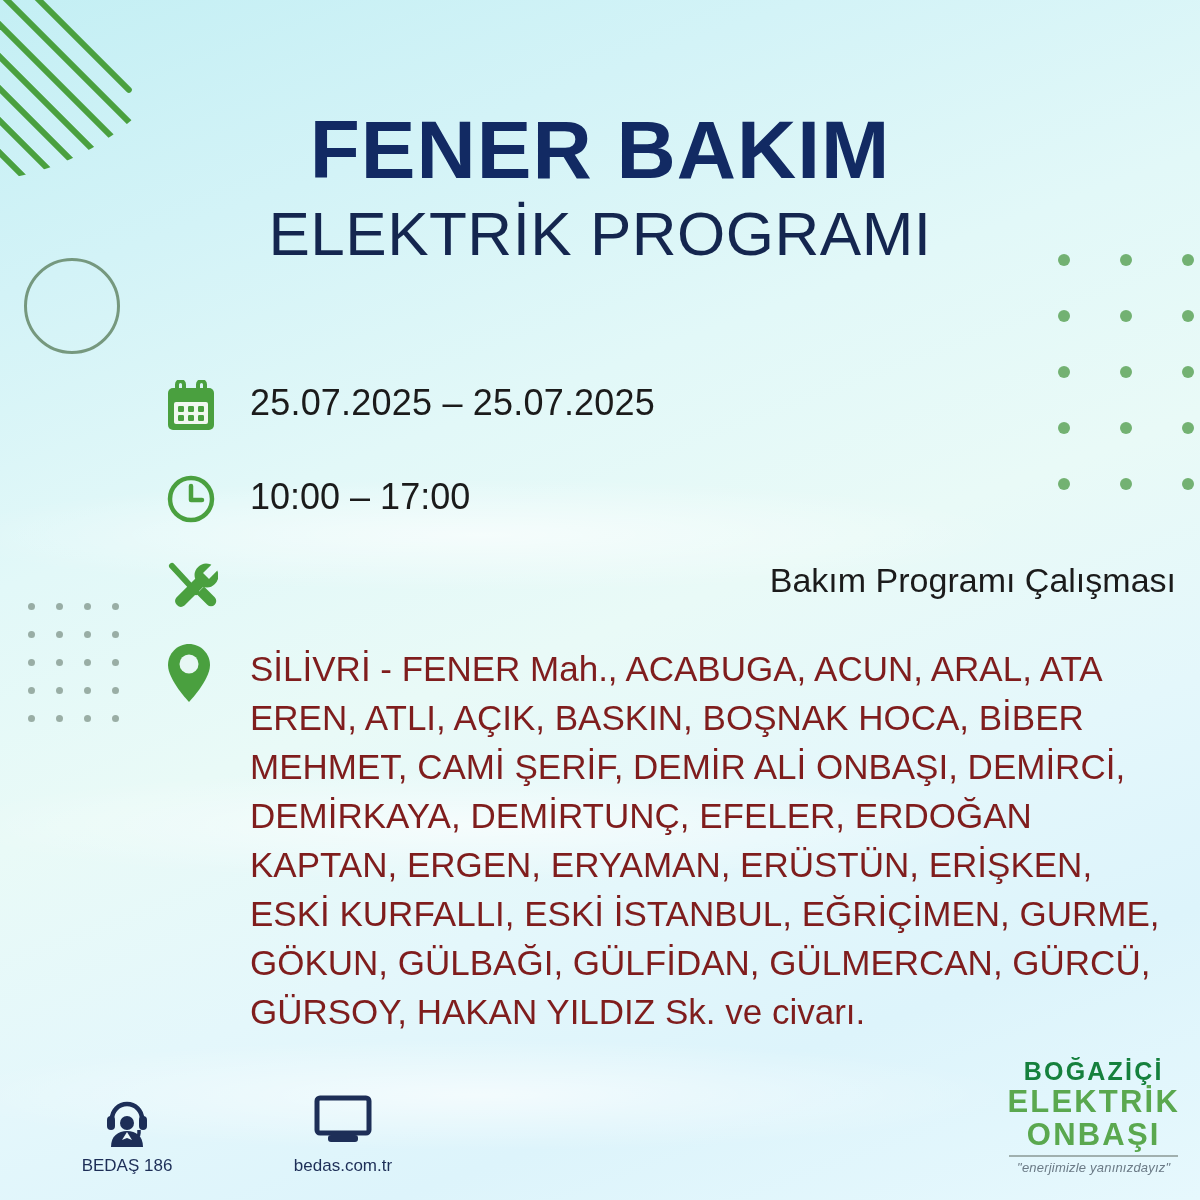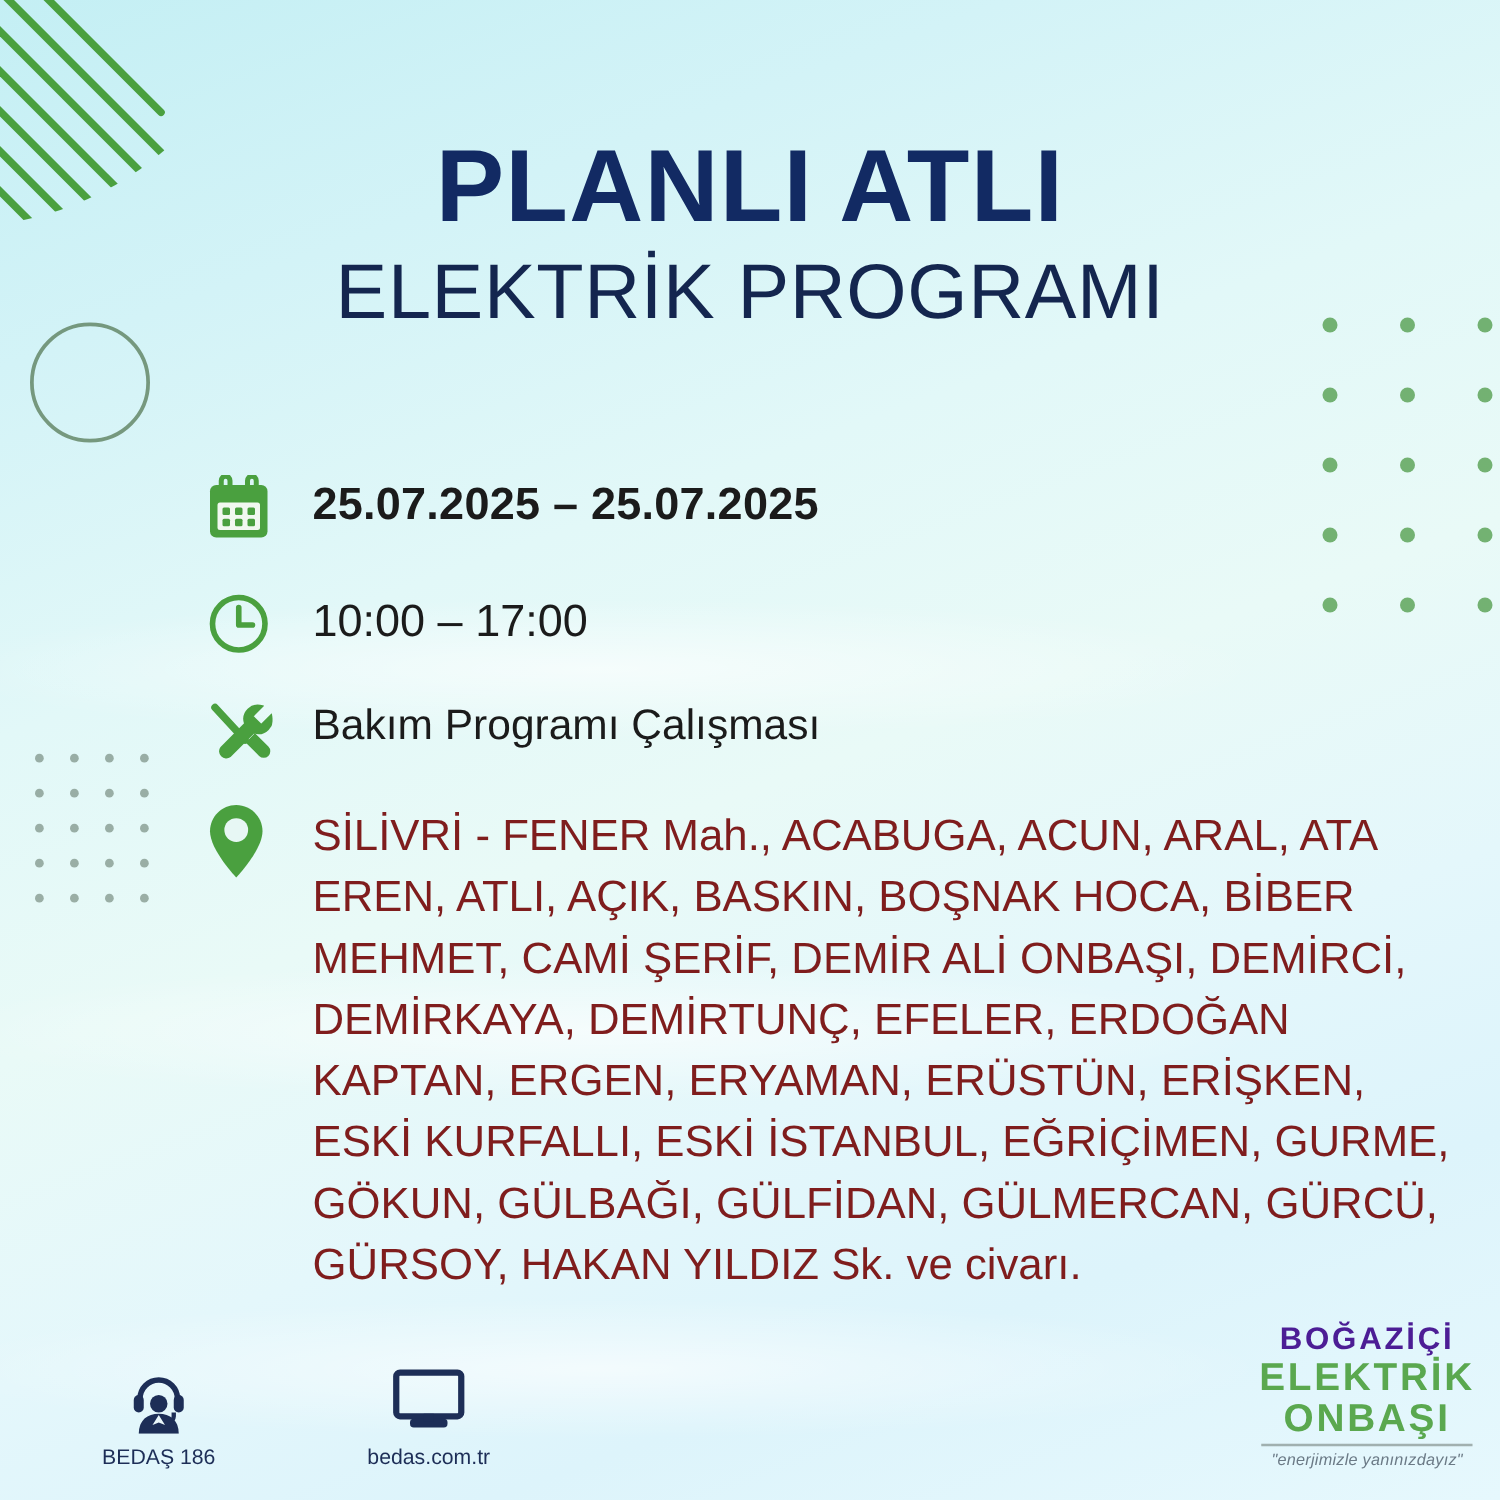--- a/index.html
+++ b/index.html
@@ -77,34 +77,34 @@
     align-items:flex-start; padding-top:2px; }
   .info-text { color:#1b1b1b; font-size:35px; line-height:1.18; padding-top:4px; }
   #row-date  .info-text { font-size:36px; letter-spacing:.2px; }
   #row-time  .info-text { font-size:36px; }
   #row-work  .info-text { font-size:34px; }
   #row-location { margin-bottom:0; }
   #row-location .info-text {
     font-size:35px; line-height:1.40; color:#7f1d1d;
     max-width:930px;
   }
-  #row-date { margin-bottom:40px;font-weight:bold; }
+  #row-date { margin-bottom:40px; }
   #row-time { margin-bottom:32px; }
-  #row-work { margin-bottom:30px; }
+  #row-work { margin-bottom:30px;justify-content:space-between; }
 
   
   #footer { position:absolute; left:0; bottom:14px; width:1200px; }
   #footer-contacts { position:absolute; left:52px; bottom:10px; display:flex; gap:66px; }
   .contact { width:150px; text-align:center; }
   .contact .c-icon { height:58px; display:flex; align-items:flex-end; justify-content:center; }
   .contact .c-label { margin-top:9px; font-size:17px; font-weight:normal; color:#1d2e57; }
 
   #brand-logo { position:absolute; right:20px; bottom:12px; text-align:center;
     line-height:1.0; }
-  #brand-logo .bl1 { font-size:25px; font-weight:bold; color:#4c1d95; letter-spacing:2.2px; }
+  #brand-logo .bl1 { font-size:25px; font-weight:bold; color:#15803d; letter-spacing:2.2px; }
   #brand-logo .bl2, #brand-logo .bl3 { font-size:31px; font-weight:bold; color:#5aa84f; letter-spacing:2.2px;text-align:center; }
   #brand-logo .bl2 { margin-top:2px; }
   #brand-logo .bl3 { margin-top:2px; }
   #brand-rule { height:2px; background:#7d8b86; margin:5px 2px 4px; opacity:.65; }
   #brand-logo .bl4 { font-size:13px; font-style:italic; color:#6b7a86; letter-spacing:.2px; }
 </style>
 </head>
 <body>
 
 <div class="deco" id="diag-stripes">
@@ -162,21 +162,21 @@
   <span></span>
     <span></span>
     <span></span>
 </div>
 
 <div class="deco wave" id="wave1"></div>
 <div class="deco wave" id="wave2"></div>
 <div class="deco wave" id="wave3"></div>
 
 <div id="header">
-  <div id="main-title">PLANLI ATLI</div>
+  <div id="main-title">FENER BAKIM</div>
   <div id="sub-title">ELEKTRİK PROGRAMI</div>
 </div>
 
 <div id="info-block">
 
   <div class="info-row" id="row-date">
     <div class="info-icon">
       <svg width="50" height="52" viewBox="0 0 50 52" aria-hidden="true">
         <rect x="11" y="1" width="7" height="13" rx="3.5" fill="none" stroke="#4aa03f" stroke-width="4"></rect>
         <rect x="32" y="1" width="7" height="13" rx="3.5" fill="none" stroke="#4aa03f" stroke-width="4"></rect>

